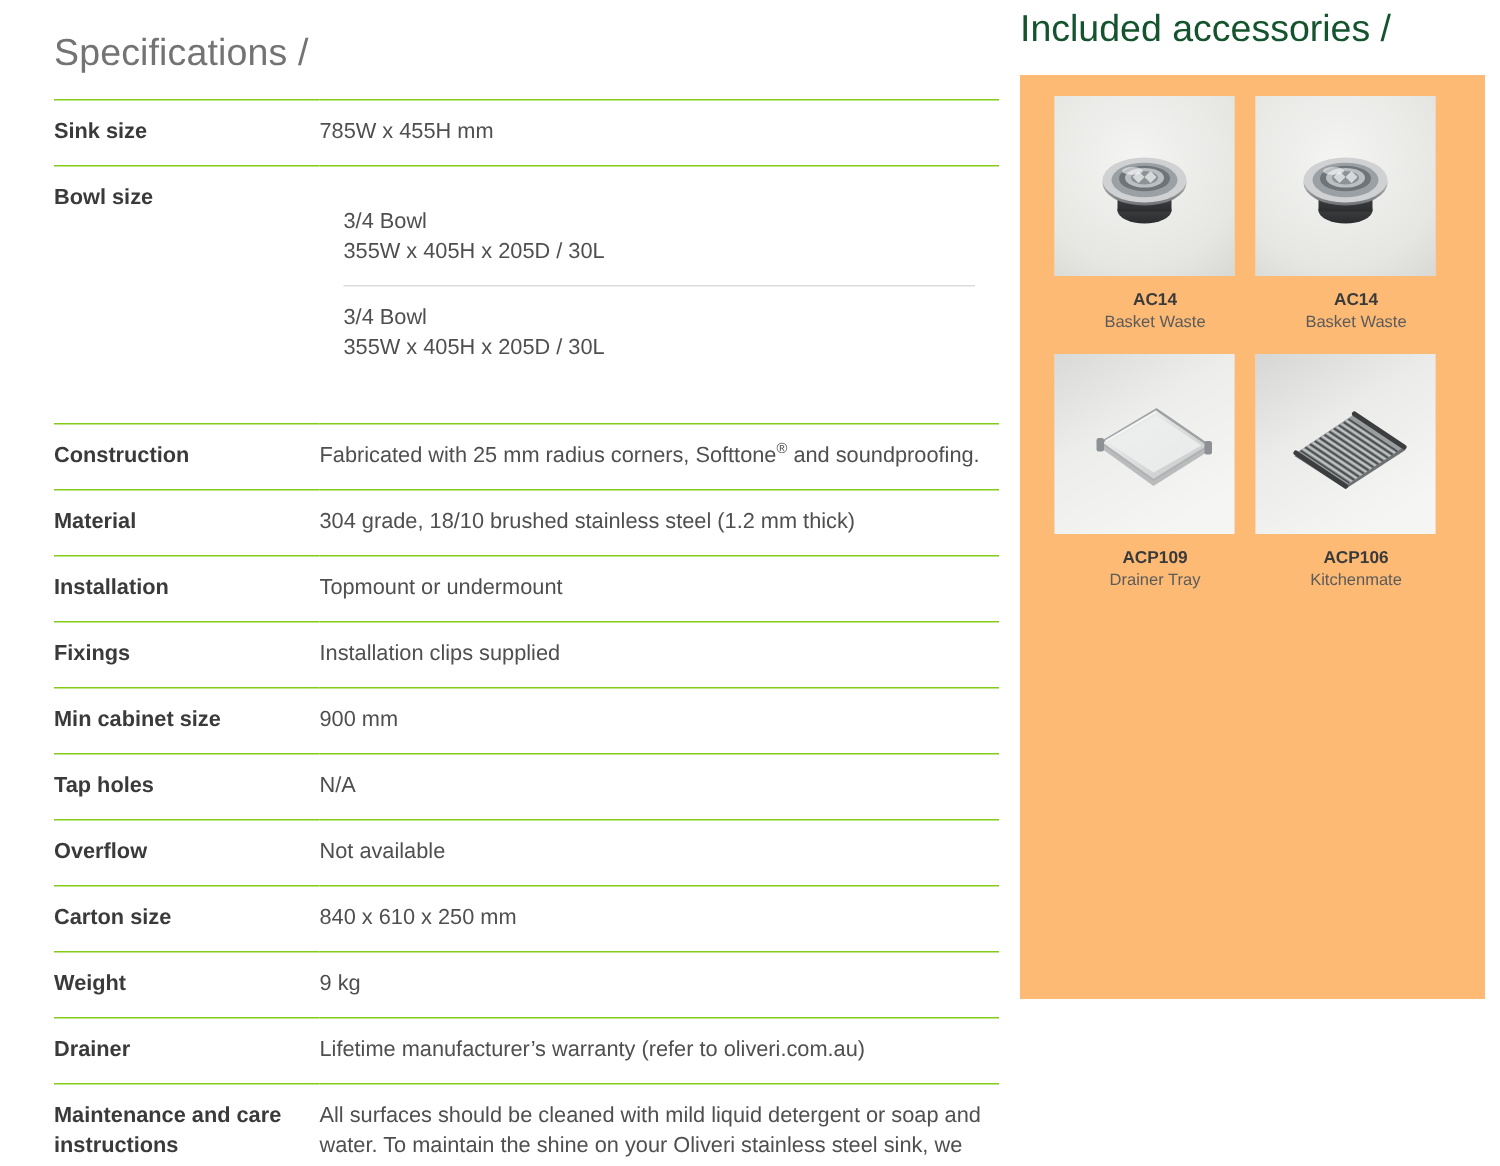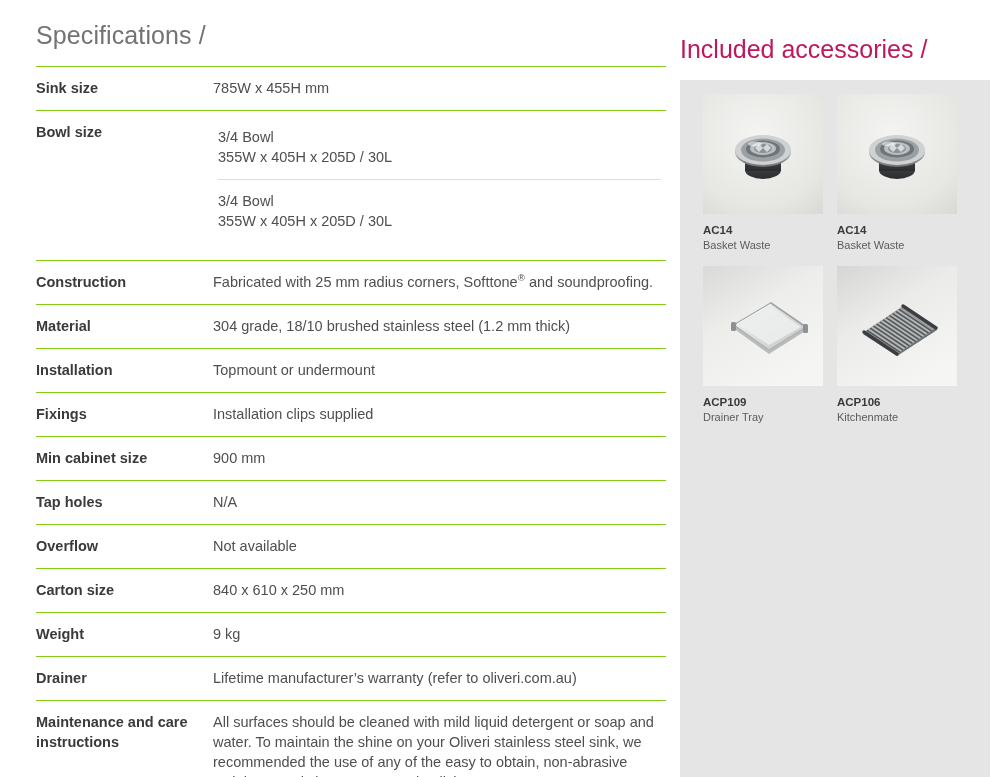--- a/index.html
+++ b/index.html
@@ -32,43 +32,44 @@
     padding:11px 8px 12px 0;
     line-height:1.38;
   }
   .spec-value{
     vertical-align:top;
     font-size:14.5px;font-weight:400;color:#4f4f4f;
     padding:11px 0 12px 0;
     line-height:1.38;
   }
   
-  .sub-list{margin:5px;padding:0;list-style:none;}
+  .sub-list{margin:16px;padding:0;list-style:none;}
   .sub-list li{padding:11px 0 12px 0;}
   .sub-list li:first-child{padding-top:0;}
   .sub-list li + li{border-top:1px solid #dcdcdc;}
   .spec-row.bowl .spec-value{padding-top:11px;padding-bottom:12px;}
   sup{font-size:0.68em;vertical-align:super;line-height:0;}
 
   
   .acc-col{
     position:absolute;left:680px;top:0;width:310px;
   }
   .acc-heading{
-    font-size:25px;font-weight:400;color:#be185d;
-    padding-top:34px;padding-bottom:16px;
+    font-size:25px;font-weight:400;color:#14532d;
+    padding-top:4px;padding-bottom:16px;
     line-height:1.2;
     margin-left:0px;
   }
   .acc-panel{
-    background:#e5e5e5;
+    background:#fdba74;
     width:310px;
-    height:728px;
+    height:616px;
     box-sizing:border-box;
     padding:14px 0 0 23px;
+    text-align:center;
   }
   .acc-grid{
     display:flex;flex-wrap:wrap;
     width:268px;
     gap:0px;
   }
   .acc-item{width:134px;margin-bottom:13px;}
   .acc-thumb{
     width:120px;height:120px;
     display:block;

